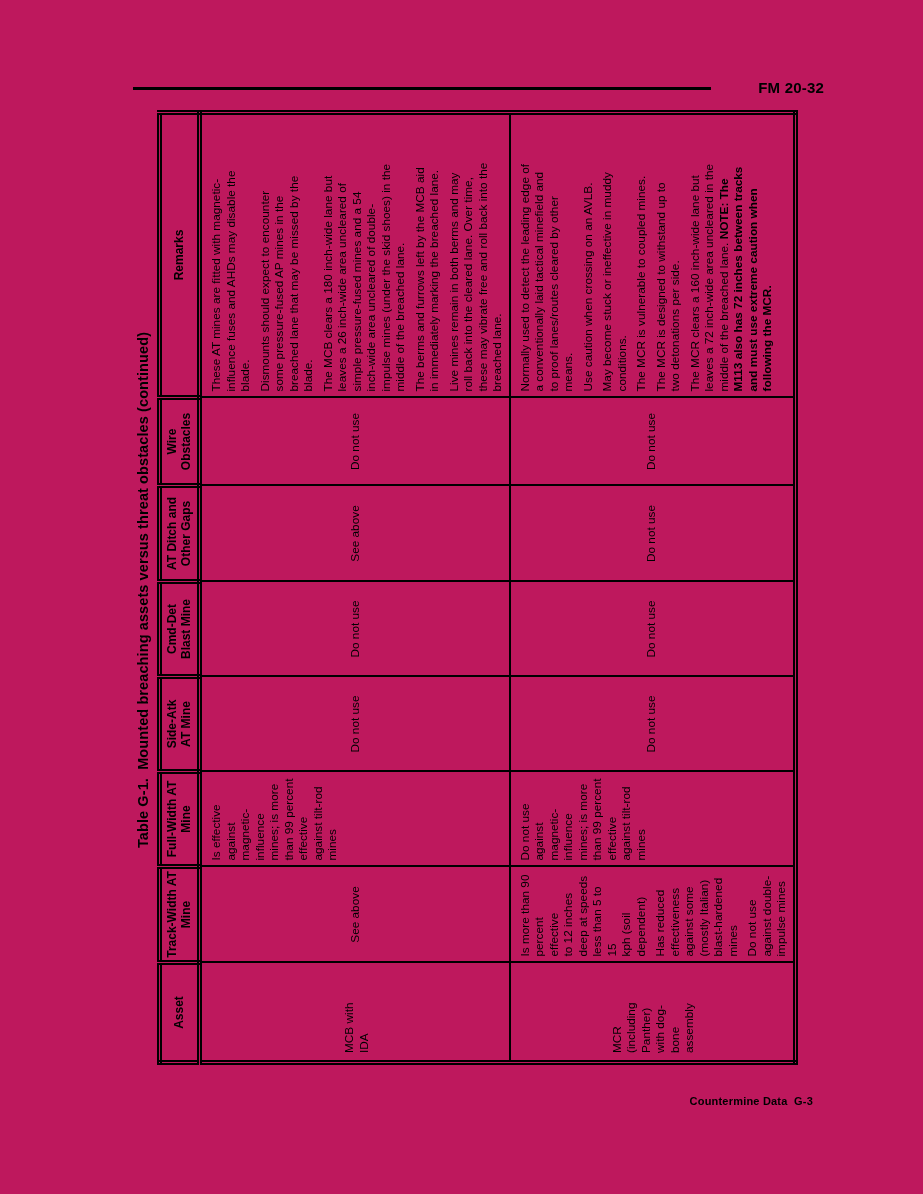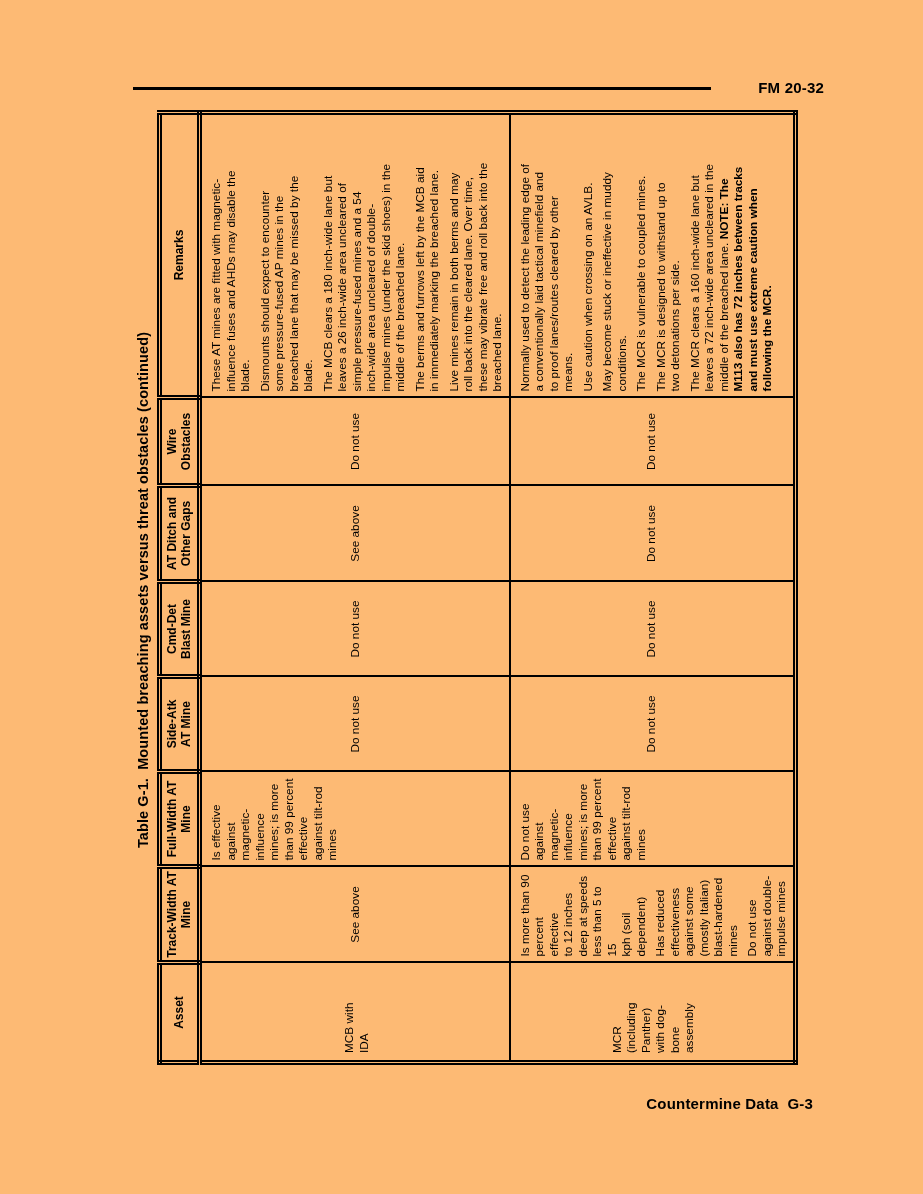--- a/index.html
+++ b/index.html
@@ -1,29 +1,29 @@
 <!DOCTYPE html>
 <html><head>
 <meta charset="utf-8">
 <style>
   html,body { margin:0; padding:0; background:#888; }
   .page {
     position:relative; width:923px; height:1194px; margin:0 auto;
-    background:#fdba74; color:#000;
+    background:#be185d; color:#000;
     font-family:"Liberation Sans", sans-serif;
     overflow:hidden;
   }
   .top-rule { position:absolute; left:133px; top:87px; width:578px; height:3px; background:#000; }
   .doc-ref {
     position:absolute; top:79px; right:99px;
     font-weight:bold; font-size:15px; white-space:pre; letter-spacing:0.2px;
   }
   .page-footer {
     position:absolute; top:1095px; right:110px;
-    font-weight:bold; font-size:15px; white-space:pre; letter-spacing:0.2px;text-align:center;
+    font-weight:bold; font-size:11px; white-space:pre; letter-spacing:0.2px;text-align:center;
   }
   .rot {
     position:absolute; left:135px; top:1065px; width:950px; height:655px;
     transform:rotate(-90deg); transform-origin:0 0;
   }
   .caption {
     text-align:center; font-weight:bold; font-size:14.5px;
     white-space:pre; margin:0 0 6px 0; letter-spacing:0.1px;
   }
   table.g1 {

